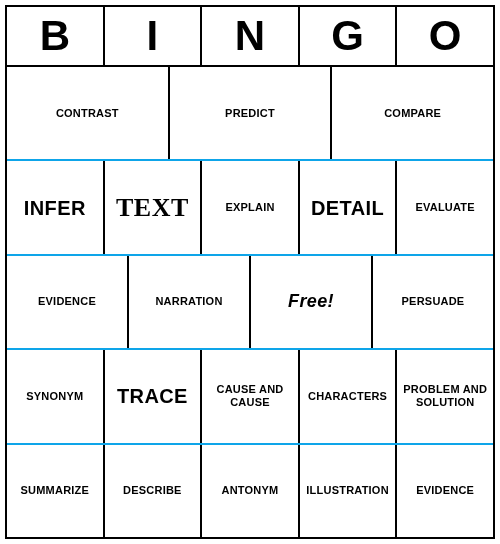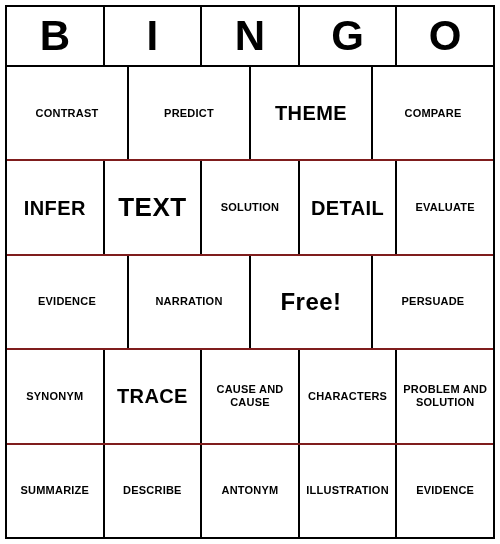--- a/index.html
+++ b/index.html
@@ -37,21 +37,21 @@
       border-right: none;
     }
     .grid {
       display: flex;
       flex-direction: column;
       flex: 1;
     }
     .grid-row {
       display: flex;
       flex: 1;
-      border-bottom: 2px solid #7f1d1d;
+      border-bottom: 2px solid #0ea5e9;
     }
     .grid-row:last-child {
       border-bottom: none;
     }
     .cell {
       flex: 1;
       border-right: 2px solid #000;
       display: flex;
       align-items: center;
       justify-content: center;
@@ -63,50 +63,51 @@
       line-height: 1.2;
     }
     .cell:last-child {
       border-right: none;
     }
     .cell.large {
       font-size: 20px;
     }
     .cell.xlarge {
       font-size: 26px;
+      font-family: Liberation Serif, serif;
     }
     .cell.free {
-      font-size: 24px;
+      font-size: 18px;
+      font-style: italic;
     }
     .cell.main-idea {
       font-size: 22px;
     }
   </style>
 </head>
 <body>
 
 <div class="bingo-card">
   <div class="header-row">
   <div class="header-cell">B</div>
       <div class="header-cell">I</div>
       <div class="header-cell">N</div>
       <div class="header-cell">G</div>
       <div class="header-cell">O</div>
     </div>
   <div class="grid">
   <div class="grid-row">
         <div class="cell">CONTRAST</div>
         <div class="cell">PREDICT</div>
-        <div class="cell large">THEME</div>
         <div class="cell">COMPARE</div>
       </div>
       <div class="grid-row">
         <div class="cell large">INFER</div>
         <div class="cell xlarge">TEXT</div>
-        <div class="cell">SOLUTION</div>
+        <div class="cell">EXPLAIN</div>
         <div class="cell large">DETAIL</div>
         <div class="cell">EVALUATE</div>
       </div>
       <div class="grid-row">
         <div class="cell">EVIDENCE</div>
         <div class="cell">NARRATION</div>
         <div class="cell free">Free!</div>
         <div class="cell">PERSUADE</div>
       </div>
       <div class="grid-row">

